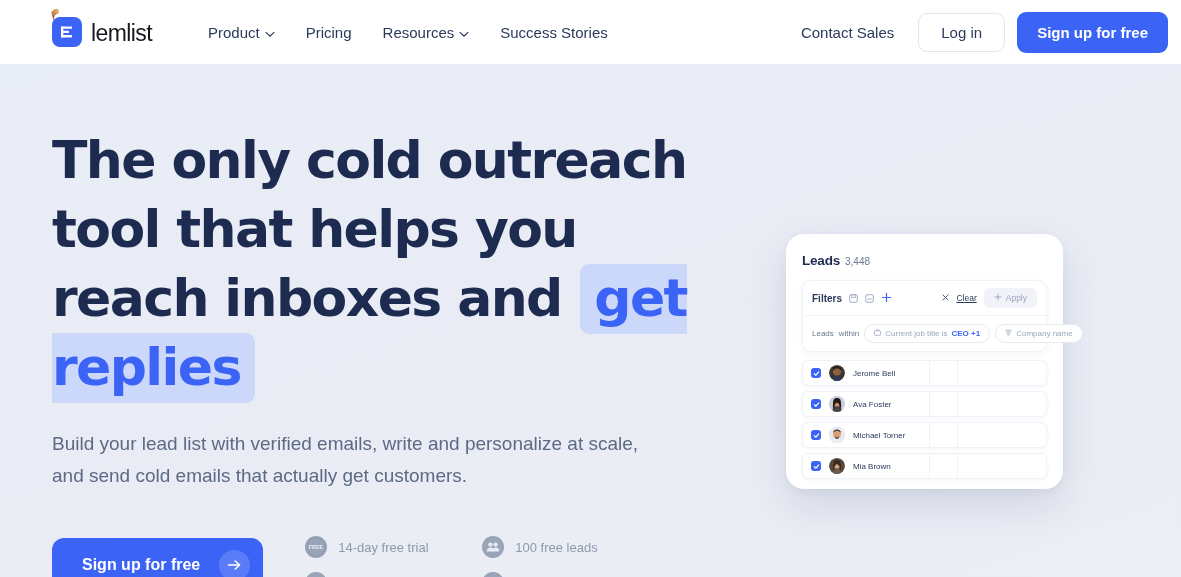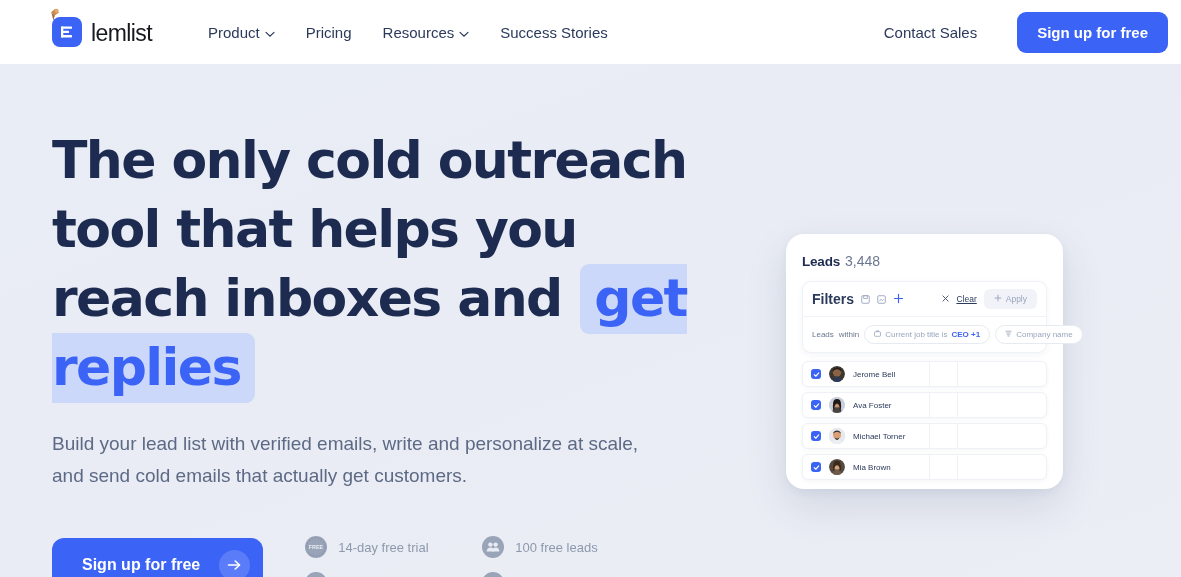--- a/index.html
+++ b/index.html
@@ -34,21 +34,21 @@
     font-size: 23px; font-weight: 500; color: #16181d;
     letter-spacing: -0.6px;
   }
   .nav-links { display: flex; align-items: center; gap: 31px; margin-left: 56px; }
   .nav-link {
     font-size: 15px; color: #2b3a5b; display: flex; gap: 5px;
     cursor: pointer; white-space: nowrap;
   }
   .caret { display: inline-block; }
   .nav-right { margin-left: auto; display: flex; align-items: center; gap: 12px; }
-  .contact-sales { font-size: 15px; color: #2b3a5b; cursor: pointer; margin-right: 28px; }
+  .contact-sales { font-size: 15px; color: #2b3a5b; cursor: pointer; margin-right: 12px; }
   .btn-login {
     font-size: 15px; color: #2b3a5b; background: #fff;
     border: 1px solid #e3e6ec; border-radius: 9px;
     padding: 10px 22px; cursor: pointer;
   }
   .btn-signup-nav {
     font-size: 15px; color: #fff; background: #3b63f6;
     border: none; border-radius: 9px; font-weight: 700;
     padding: 12px 20px; cursor: pointer;
   }
@@ -110,35 +110,35 @@
   
   .mock-card {
     position: absolute; left: 786px; top: 170px;
     width: 277px; height: 255px;
     background: #ffffff; border-radius: 18px;
     box-shadow: 0 18px 42px rgba(40,60,110,0.13), 0 3px 10px rgba(40,60,110,0.06);
     padding: 19px 16px 0 16px;
   }
   .mock-title-row { display: flex; align-items: baseline; gap: 5px; }
   .mock-title { font-size: 13.5px; font-weight: 700; color: #1c2b4f; letter-spacing: -0.2px; }
-  .mock-count { font-size: 14px; color: #6a7governments; color:#6b7890; }
+  .mock-count { font-size: 10px; color: #6a7governments; color:#6b7890; }
 
   .filters-box {
     margin-top: 12px;
     border: 1px solid #eef1f6;
     border-radius: 9px;
     background: #fff;
     box-shadow: 0 2px 6px rgba(40,60,110,0.05);
   }
   .filters-top {
     display: flex; align-items: center;
     padding: 7px 9px; gap: 7px;
     border-bottom: 1px solid #f0f2f7;
   }
-  .filters-label { font-size: 14px; font-weight: 700; color: #2b3a5b; }
+  .filters-label { font-size: 10px; font-weight: 700; color: #2b3a5b; }
   .mini-icon { color: #9aa6bd; display: flex; align-items: center; }
   .plus-blue { color: #3b63f6; font-size: 12px; line-height: 1; font-weight: 400; }
   .filters-top-right { margin-left: auto; display: flex; align-items: center; gap: 7px; }
   .x-icon { font-size: 8px; color: #4a5770; }
   .clear-link { font-size: 8.5px; color: #2b3a5b; text-decoration: underline; cursor: pointer; }
   .apply-btn {
     background: #f1f3f8; border-radius: 6px;
     font-size: 8.5px; color: #9aa6bd;
     padding: 5px 10px; display: flex; align-items: center; gap: 4px;
     cursor: pointer; border: none;
@@ -219,20 +219,21 @@
           </svg>
       </span>
     </span>
     <span class="nav-link">
       <span>Success Stories</span>
     </span>
   </div>
 
   <div class="nav-right">
     <span class="contact-sales">Contact Sales</span>
+    <button class="btn-login">Log in</button>
     <button class="btn-signup-nav">Sign up for free</button>
   </div>
 </div>
 
 <div class="hero">
   <div class="hero-inner">
 
     <div class="hero-left">
       <h1 class="headline"><span>The only cold outreach tool that helps you reach inboxes and</span> <span class="hl-mark">get replies</span></h1>
 

